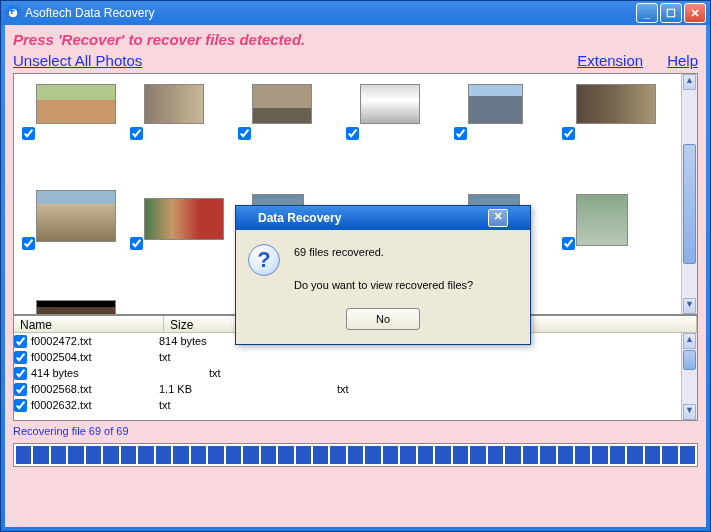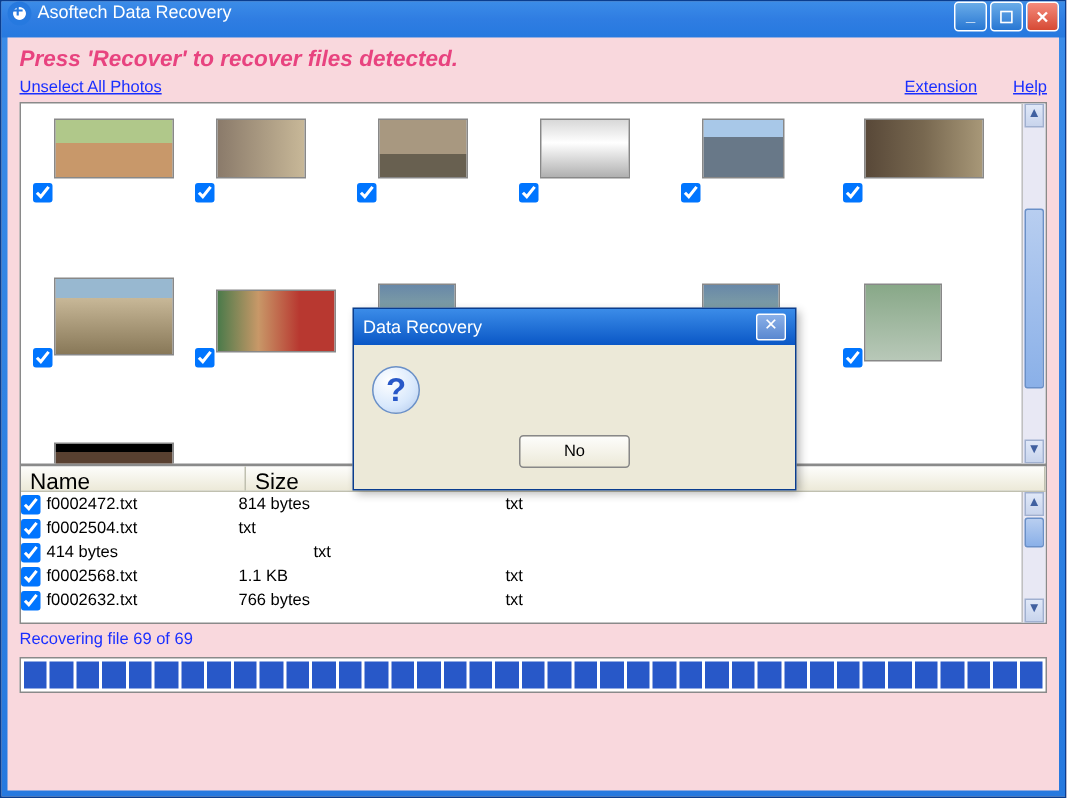--- a/index.html
+++ b/index.html
@@ -15,21 +15,21 @@
   width: 711px;
   height: 532px;
   background: linear-gradient(to bottom, #3b8ce8 0%, #2679df 100%);
   border: 1px solid #0a3d8f;
   position: relative;
 }
 .titlebar {
   height: 24px;
   background: linear-gradient(to bottom, #3b8ce8 0%, #2f7de2 50%, #2679df 100%);
   display: flex;
-  align-items: flex-start;
+  align-items: center;
   padding: 0 4px;
   color: #fff;
   font-size: 12px;
 }
 .titlebar .app-icon {
   width: 16px;
   height: 16px;
   background: radial-gradient(circle, #fff 35%, #2679df 40%);
   border-radius: 50%;
   margin-right: 4px;
@@ -78,21 +78,21 @@
   padding: 6px 8px 4px 8px;
 }
 .links-row {
   display: flex;
   padding: 0 8px 4px 8px;
 }
 .link {
   color: #1a2fff;
   text-decoration: underline;
   cursor: pointer;
-  font-size: 11px;
+  font-size: 15px;
 }
 .links-row .spacer { flex: 1; }
 .links-row .link + .link { margin-left: 24px; }
 .photos-panel {
   margin: 0 8px;
   background: #fff;
   border: 1px solid #8a8a8a;
   height: 242px;
   position: relative;
   overflow: hidden;
@@ -176,21 +176,21 @@
 }
 .files-header {
   display: flex;
   background: linear-gradient(#fdfdfb,#ece9d8);
   border-bottom: 1px solid #c0c0b0;
   height: 17px;
 }
 .files-header .col {
   border-right: 1px solid #c0c0b0;
   padding: 2px 6px;
-  font-size: 15px;
+  font-size: 12px;
 }
 .col-name { width: 150px; }
 .col-size { width: 178px; }
 .col-ext { width: 150px; }
 .col-rest { flex: 1; }
 .files-body {
   overflow: hidden;
 }
 .file-row {
   display: flex;
@@ -240,25 +240,25 @@
   top: 204px;
   width: 296px;
   background: #ece9d8;
   border: 1px solid #0a3d8f;
   box-shadow: 2px 2px 6px rgba(0,0,0,0.3);
 }
 .dialog .dlg-title {
   height: 24px;
   background: linear-gradient(to bottom, #3b8ce8 0%, #0a57c6 100%);
   color: #fff;
-  font-weight: normal;
+  font-weight: bold;
   font-size: 12px;
   display: flex;
   align-items: center;
-  padding: 0 6px;
+  padding: 0 22px;
 }
 .dialog .dlg-title .spacer { flex:1; }
 .dialog .dlg-close {
   width: 20px;
   height: 18px;
   background: linear-gradient(#8ab0e8,#5a88d0);
   border: 1px solid #fff;
   border-radius: 2px;
   color: #fff;
   text-align: center;
@@ -411,21 +411,20 @@
         </div>
         <div class="file-row">
           <input type="checkbox" checked="" style="">
           <span class="fname">f0002568.txt</span>
           <span class="fsize">1.1 KB</span>
           <span class="fext">txt</span>
         </div>
         <div class="file-row">
           <input type="checkbox" checked="" style="">
           <span class="fname">f0002632.txt</span>
-          <span class="fsize">766 bytes</span>
           <span class="fext">txt</span>
         </div>
       </div>
       <div class="files-scroll">
         <div class="arrow up">▲</div>
         <div class="thumb"></div>
         <div class="arrow down">▼</div>
       </div>
     </div>
 
@@ -475,18 +474,23 @@
   </div>
 
   <div class="dialog">
     <div class="dlg-title">
       <span>Data Recovery</span>
       <span class="spacer"></span>
       <div class="dlg-close">✕</div>
     </div>
     <div class="dlg-body">
       <div class="qmark">?</div>
+      <div class="dlg-text">
+        <div>69 files recovered.</div>
+        <br>
+        <div>Do you want to view recovered files?</div>
+      </div>
     </div>
     <div class="dlg-buttons">
       <button>No</button>
     </div>
   </div>
 </div>
 
 </body></html>

